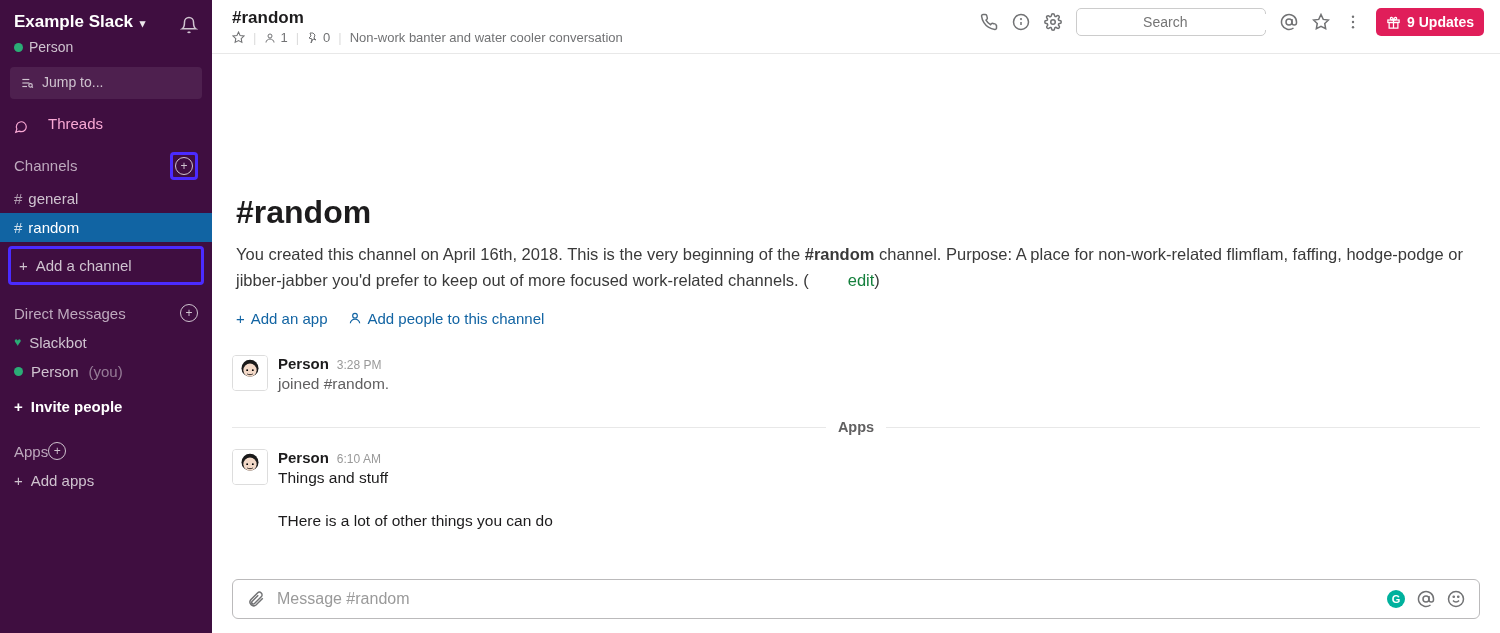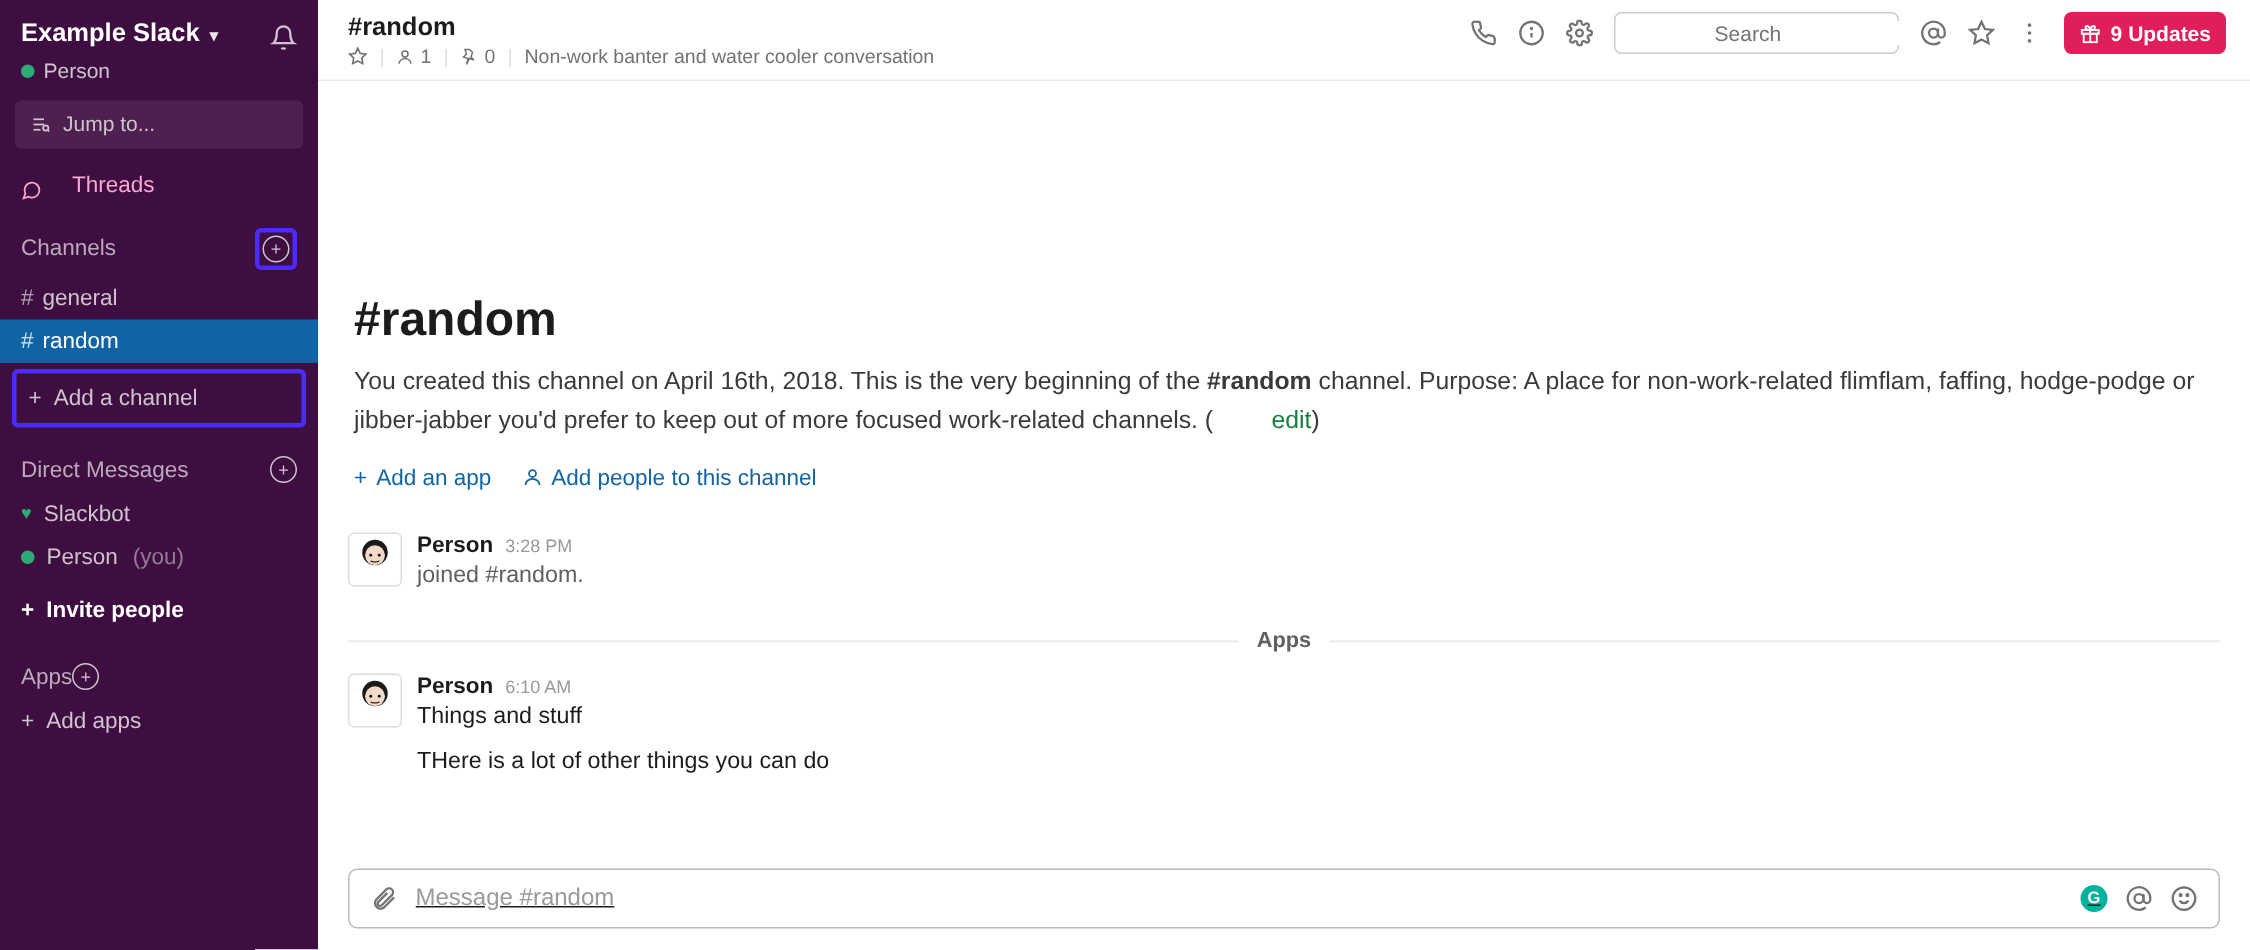--- a/index.html
+++ b/index.html
@@ -194,30 +194,29 @@
     background:#fff; border:1px solid #ddd;
     display:flex; align-items:center; justify-content:center;
     overflow:hidden;
   }
   .avatar svg { width:100%; height:100%; }
   .msg-body { flex:1; }
   .msg-head { display:flex; align-items:baseline; gap:8px; }
   .msg-sender { font-weight:800; font-size:15px; }
   .msg-time { font-size:12px; color:#999; }
   .msg-text { font-size:15.5px; color:#1d1c1d; line-height:1.5; }
-  .msg-text.secondary { margin-top:7px; }
+  .msg-text.secondary { margin-top:20px; }
   .msg-text .sys { color:#616061; }
 
   
   .composer-wrap { padding:0 20px 14px 20px; }
   .composer {
     border:1.5px solid #BBBABB; border-radius:6px;
     display:flex; align-items:center; gap:12px;
     padding:10px 14px;
-    text-decoration:underline;
   }
   .composer input {
     flex:1; border:none; outline:none; font-size:16px; color:#1d1c1d;
   }
   .composer input::placeholder { color:#9a9a9a; }
   .comp-icons { display:flex; align-items:center; gap:12px; color:#717274; }
   .g-circle {
     width:18px; height:18px; border-radius:50%; background:#00B19D;
     color:#fff; font-size:11px; font-weight:700;
     display:inline-flex; align-items:center; justify-content:center;

